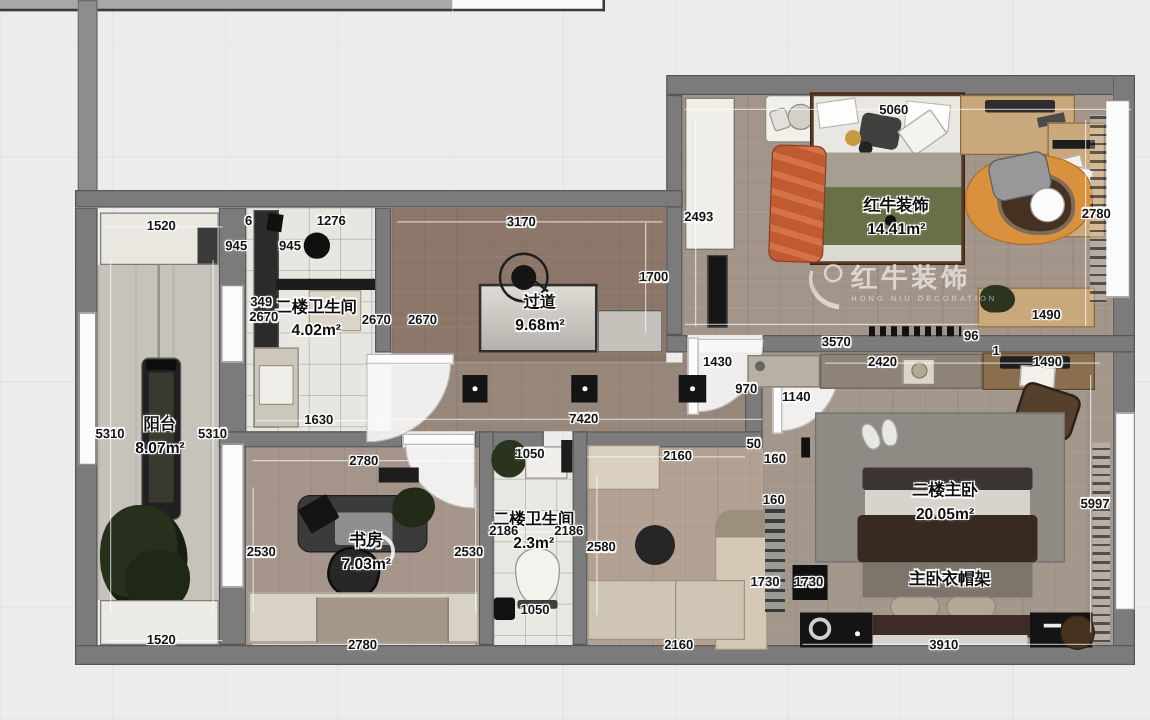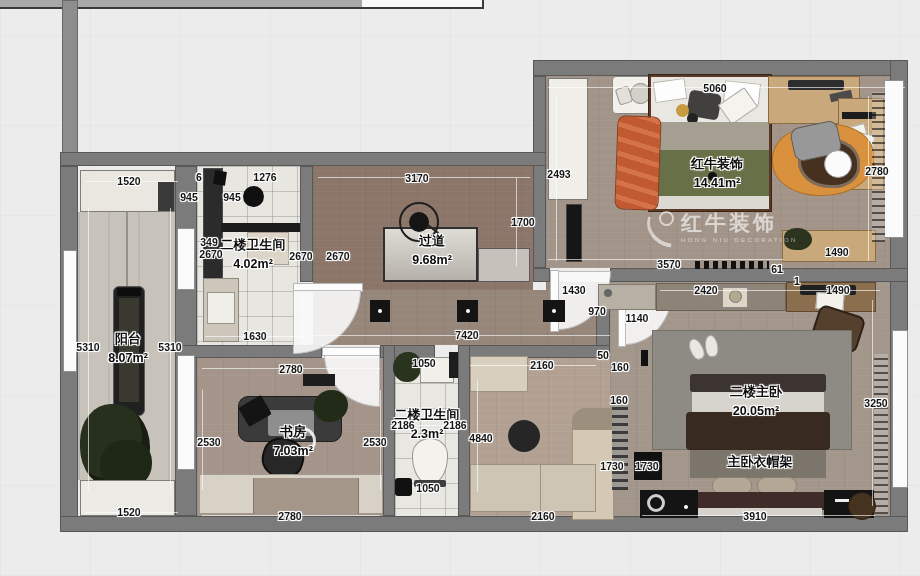--- a/index.html
+++ b/index.html
@@ -285,46 +285,46 @@
           <span class="ra">7.03m²</span>
         </div>
         <div class="room-label" style="left: 427px; top: 425px;">
           <span class="rn">二楼卫生间</span>
           <span class="ra">2.3m²</span>
         </div>
         <div class="room-label" style="left: 756px; top: 402px;">
           <span class="rn">二楼主卧</span>
           <span class="ra">20.05m²</span>
         </div>
-        <div class="room-label" style="left: 760px; top: 463px; font-family: Liberation Mono, monospace;">
+        <div class="room-label" style="left: 760px; top: 463px;">
           <span class="rn">主卧衣帽架</span>
         </div>
       </div>
     <div id="dim-labels">
         <span class="dim" style="left: 715px; top: 88px;">5060</span>
         <span class="dim" style="left: 559px; top: 174px;">2493</span>
         <span class="dim" style="left: 877px; top: 171px;">2780</span>
-        <span class="dim" style="left: 669px; top: 264px;">3570</span>
-        <span class="dim" style="left: 777px; top: 269px;">61</span>
+        <span class="dim" style="left: 669px; top: 274px;">3570</span>
+        <span class="dim" style="left: 777px; top: 269px;">96</span>
         <span class="dim" style="left: 837px; top: 252px;">1490</span>
         <span class="dim" style="left: 797px; top: 281px;">1</span>
         <span class="dim" style="left: 706px; top: 290px;">2420</span>
         <span class="dim" style="left: 838px; top: 290px;">1490</span>
         <span class="dim" style="left: 574px; top: 290px;">1430</span>
         <span class="dim" style="left: 576px; top: 311px; margin-left: 21px;">970</span>
         <span class="dim" style="left: 637px; top: 318px; text-align: right;">1140</span>
         <span class="dim" style="left: 417px; top: 178px;">3170</span>
         <span class="dim" style="left: 523px; top: 222px;">1700</span>
         <span class="dim" style="left: 467px; top: 335px;">7420</span>
         <span class="dim" style="left: 603px; top: 355px;">50</span>
         <span class="dim" style="left: 620px; top: 367px;">160</span>
         <span class="dim" style="left: 619px; top: 400px;">160</span>
         <span class="dim" style="left: 612px; top: 466px;">1730</span>
         <span class="dim" style="left: 647px; top: 466px;">1730</span>
-        <span class="dim" style="left: 876px; top: 403px;">3250</span>
+        <span class="dim" style="left: 876px; top: 403px;">5997</span>
         <span class="dim" style="left: 755px; top: 516px;">3910</span>
         <span class="dim" style="left: 129px; top: 181px;">1520</span>
         <span class="dim" style="left: 199px; top: 177px;">6</span>
         <span class="dim" style="left: 189px; top: 197px;">945</span>
         <span class="dim" style="left: 232px; top: 197px;">945</span>
         <span class="dim" style="left: 265px; top: 177px;">1276</span>
         <span class="dim" style="left: 209px; top: 242px;">349</span>
         <span class="dim" style="left: 211px; top: 254px;">2670</span>
         <span class="dim" style="left: 301px; top: 256px;">2670</span>
         <span class="dim" style="left: 338px; top: 256px;">2670</span>
@@ -332,21 +332,21 @@
         <span class="dim" style="left: 88px; top: 347px;">5310</span>
         <span class="dim" style="left: 170px; top: 347px;">5310</span>
         <span class="dim" style="left: 129px; top: 512px;">1520</span>
         <span class="dim" style="left: 291px; top: 369px;">2780</span>
         <span class="dim" style="left: 209px; top: 442px;">2530</span>
         <span class="dim" style="left: 375px; top: 442px;">2530</span>
         <span class="dim" style="left: 290px; top: 516px;">2780</span>
         <span class="dim" style="left: 424px; top: 363px;">1050</span>
         <span class="dim" style="left: 403px; top: 425px;">2186</span>
         <span class="dim" style="left: 455px; top: 425px;">2186</span>
-        <span class="dim" style="left: 481px; top: 438px;">4840</span>
+        <span class="dim" style="left: 481px; top: 438px;">2580</span>
         <span class="dim" style="left: 428px; top: 488px;">1050</span>
         <span class="dim" style="left: 542px; top: 365px;">2160</span>
         <span class="dim" style="left: 543px; top: 516px;">2160</span>
       </div>
 
     <div id="watermark">
       <div id="wm-logo">
         <div class="c"></div>
           <div class="s"></div>
       </div>

